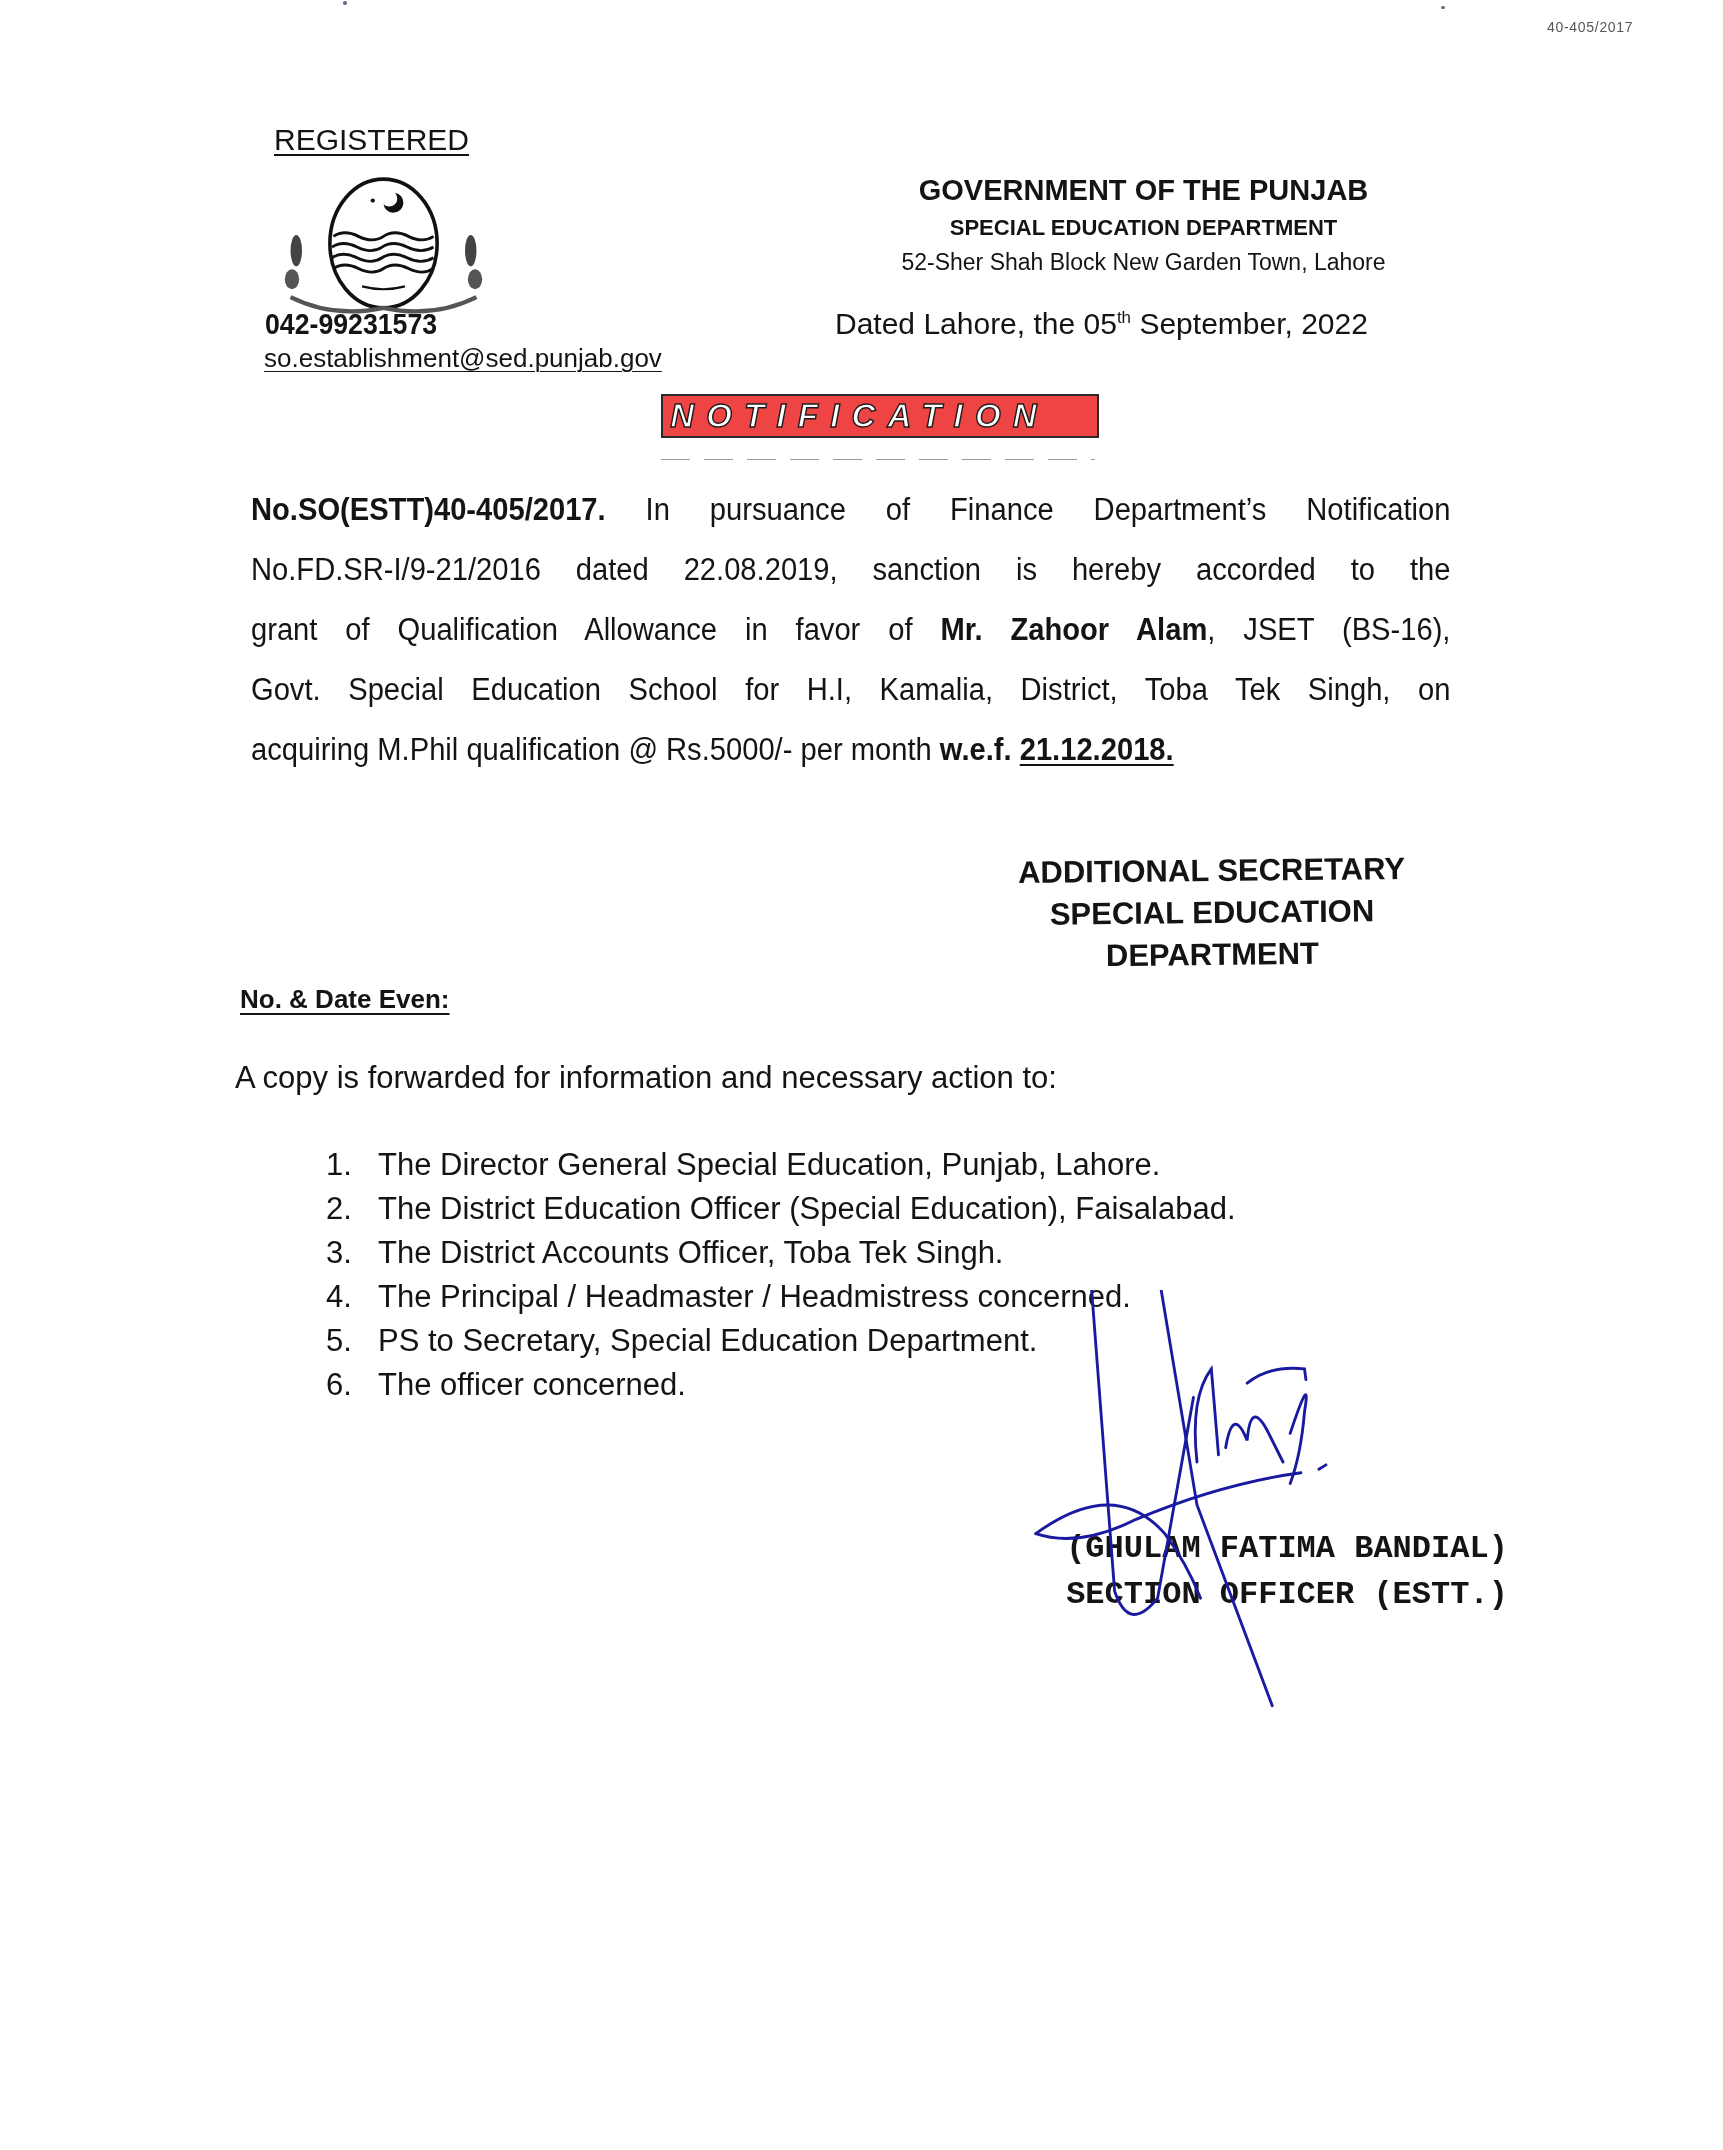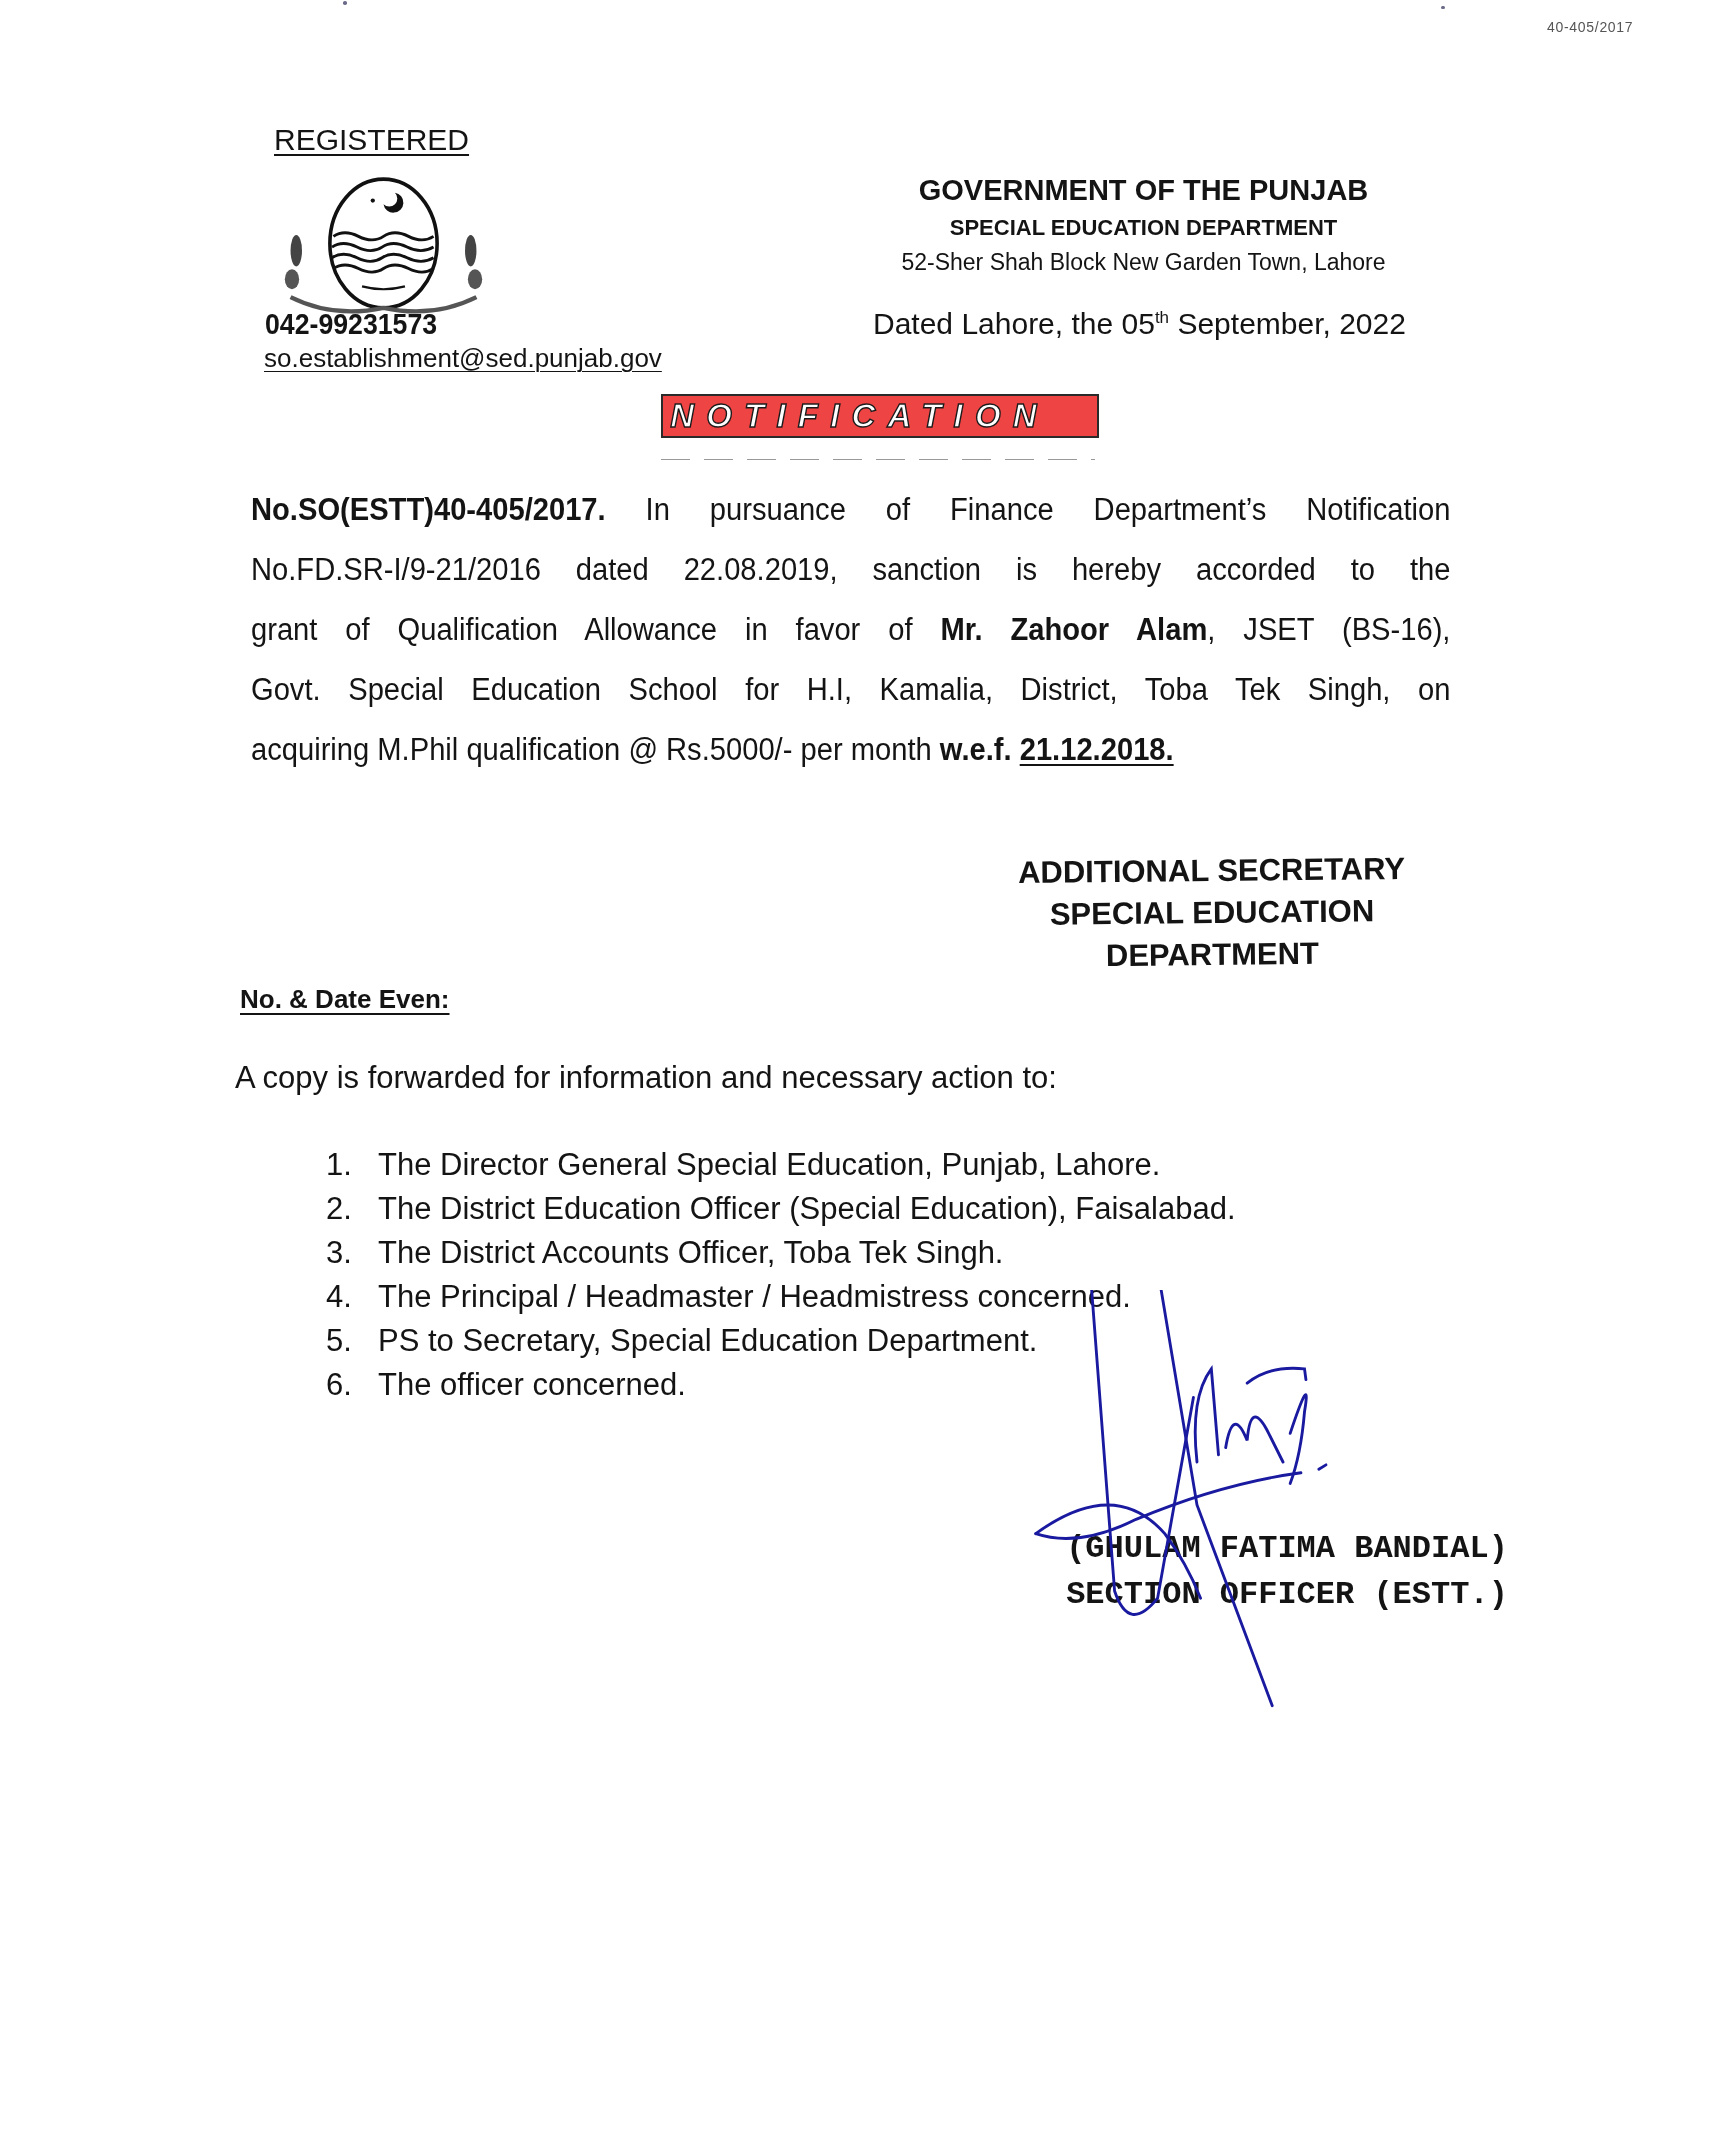--- a/index.html
+++ b/index.html
@@ -11,21 +11,21 @@
   .registered { left: 274px; top: 123px; font-size: 30px; text-decoration: underline;
                 text-underline-offset: 4.3px; text-decoration-thickness: 2.2px; }
   .logo { left: 276px; top: 172px; width: 215px; height: 143px; }
   .phone { left: 265px; top: 308px; font-size: 29px; font-weight: bold; transform: scaleX(0.92); transform-origin: left; }
   .email { left: 264px; top: 343px; font-size: 26px; text-decoration: underline;
            text-underline-offset: 3.6px; text-decoration-thickness: 1.4px; }
   .gov-block { left: 835px; top: 172px; width: 617px; text-align: center; }
   .gov-line1 { font-size: 29px; font-weight: bold; line-height: 37px; }
   .gov-line2 { font-size: 22px; font-weight: bold; line-height: 37px; }
   .gov-line3 { font-size: 23px; line-height: 32px; }
-  .dated { left: 873px; top: 307px; font-size: 30px; }
+  .dated { left: 835px; top: 307px; font-size: 30px; }
   .dated sup { font-size: 17px; }
   .notif-banner { left: 661px; top: 394px; width: 434px; height: 40px;
                   background: #ef4444; border: 2.2px solid #2a2a2a; }
   .notif-text { position: absolute; left: 7.2px; top: 1.4px; font-size: 33px; font-weight: bold;
                 font-style: italic; color: #ffffff; letter-spacing: 12.2px; -webkit-text-stroke: 1.4px #1a1a1a; }
   .notif-under { left: 661px; top: 459px; width: 434px; height: 1.4px;
                  background: repeating-linear-gradient(90deg,#999 0 29px,transparent 29px 43px); }
   .body-para { left: 251px; top: 480px; width: 1276px; font-size: 31px; line-height: 60px;
                text-align: justify; transform: scaleX(0.94); transform-origin: left; }
   .body-para .ln { display: block; text-align-last: justify; }

